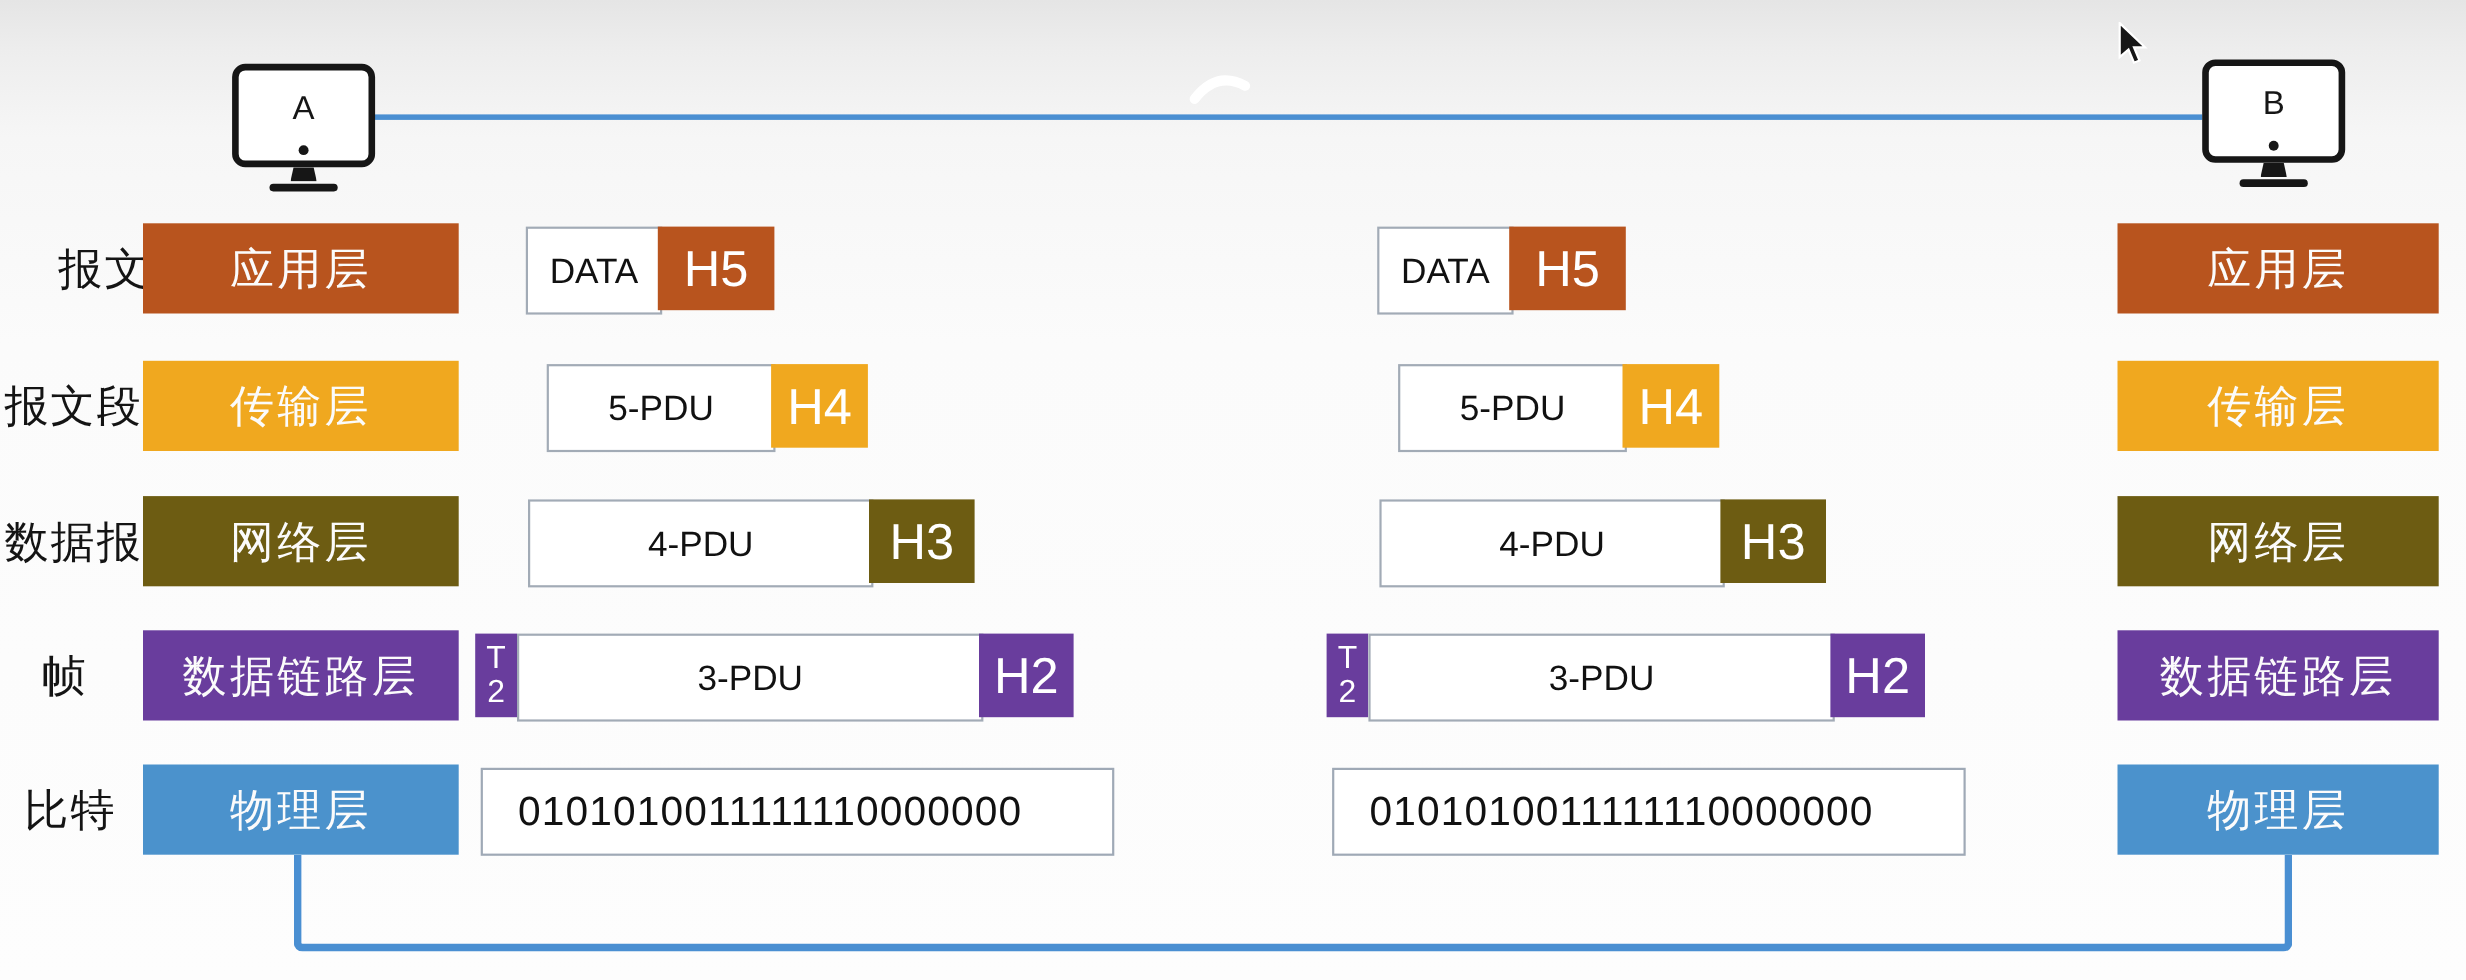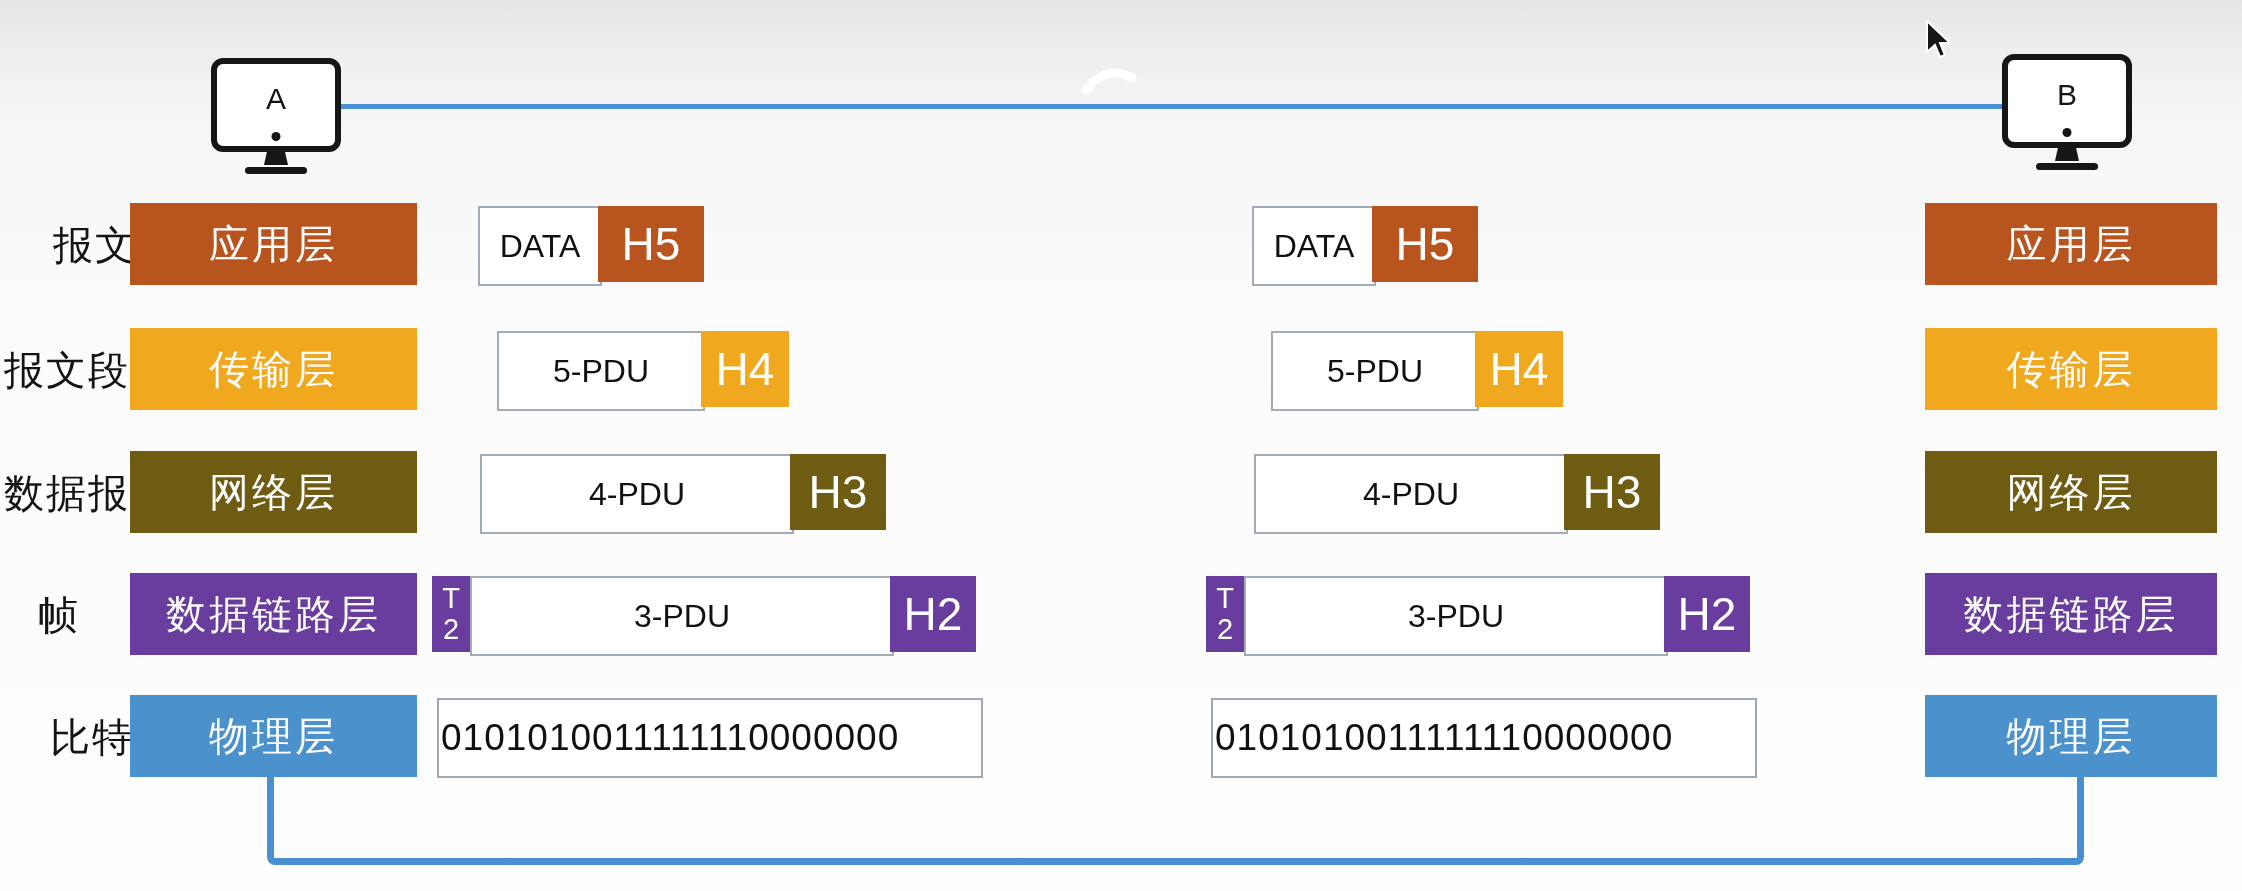--- a/index.html
+++ b/index.html
@@ -5,21 +5,21 @@
   html,body{margin:0;padding:0;}
   body{font-family:"Liberation Sans",sans-serif;background:#ffffff;}
   .stage{position:relative;width:2242px;height:891px;overflow:hidden;
     background:linear-gradient(180deg,#e5e5e5 0%,#ededed 5%,#f6f6f6 14%,#fbfbfb 35%,#fdfdfd 100%);}
   .abs{position:absolute;}
   .row-label{font-size:40px;color:#141414;letter-spacing:2px;line-height:42px;}
   .layer-box{display:flex;align-items:center;justify-content:center;font-size:40px;color:#fbfbfb;letter-spacing:3px;}
   .pdu-body{background:#ffffff;border:2px solid #a2abb6;display:flex;align-items:center;justify-content:center;font-size:32px;color:#111111;}
   .pdu-header{display:flex;align-items:center;justify-content:center;font-size:46px;color:#ffffff;}
   .pdu-trailer{display:flex;flex-direction:column;align-items:center;justify-content:center;font-size:29px;line-height:31px;color:#ffffff;}
-  .bits-box{background:#ffffff;border:2px solid #9fa9b6;display:flex;align-items:center;font-size:37px;color:#111111;padding-left:2px;letter-spacing:1px;}
+  .bits-box{background:#ffffff;border:2px solid #9fa9b6;display:flex;align-items:center;font-size:37px;color:#111111;padding-left:32px;letter-spacing:1px;}
   .screen{width:118px;height:82px;border:6px solid #161616;border-radius:12px;background:#ffffff;position:relative;display:flex;align-items:center;justify-content:center;}
   .screen-label{font-size:30px;color:#161616;margin-bottom:12px;}
   .screen-dot{position:absolute;bottom:5px;left:50%;transform:translateX(-50%);width:9px;height:9px;border-radius:50%;background:#161616;}
   .stand-neck{width:24px;height:13px;background:#161616;margin:0 auto;clip-path:polygon(12% 0,88% 0,100% 100%,0 100%);}
   .stand-base{width:62px;height:7px;background:#161616;border-radius:4px;margin:2px auto 0;}
   .hline{height:5px;}
   .bottom-connector{border-style:solid;border-width:0 7px 7px 7px;border-radius:0 0 8px 8px;}
 </style>
 </head>
 <body>
@@ -47,21 +47,21 @@
       <span class="screen-dot"></span>
     </div>
     <div class="stand-neck"></div>
     <div class="stand-base"></div>
   </div>
 
   <div class="abs row-label" style="left:16px;top:224px;margin-left:37px;">报文</div>
   <div class="abs row-label" style="left:4px;top:349px;">报文段</div>
   <div class="abs row-label" style="left:4px;top:472px;">数据报</div>
   <div class="abs row-label" style="left:38px;top:594px;">帧</div>
-  <div class="abs row-label" style="left:22px;top:716px;margin-left:28px;">比特</div>
+  <div class="abs row-label" style="left:22px;top:716px;">比特</div>
 
   <div class="abs layer-box" style="left: 130px; top: 203px; width: 287px; height: 82px; background-color: rgb(184, 84, 30);">应用层</div>
   <div class="abs layer-box" style="left: 130px; top: 328px; width: 287px; height: 82px; background-color: rgb(240, 168, 31);">传输层</div>
   <div class="abs layer-box" style="left: 130px; top: 451px; width: 287px; height: 82px; background-color: rgb(109, 92, 18);">网络层</div>
   <div class="abs layer-box" style="left: 130px; top: 573px; width: 287px; height: 82px; background-color: rgb(105, 61, 157);">数据链路层</div>
   <div class="abs layer-box" style="left: 130px; top: 695px; width: 287px; height: 82px; background-color: rgb(75, 146, 204);">物理层</div>
 
   <div class="abs pdu-body" style="left:478px;top:206px;width:120px;height:76px;">DATA</div>
   <div class="abs pdu-header" style="left: 598px; top: 206px; width: 106px; height: 76px; background-color: rgb(184, 84, 30);">H5</div>
 

